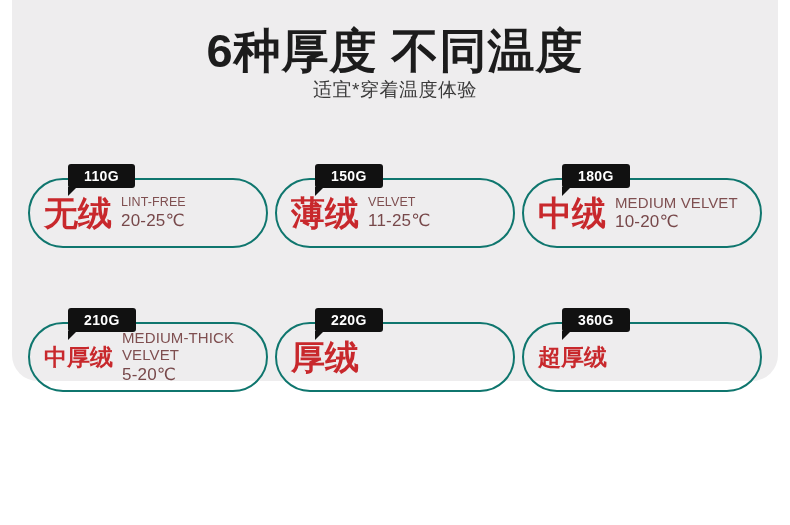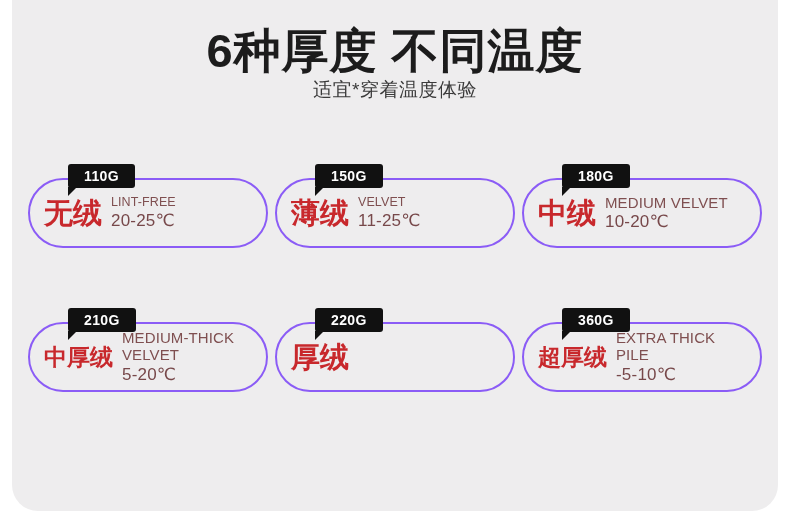--- a/index.html
+++ b/index.html
@@ -12,21 +12,21 @@
     height: 525px;
     font-family: "Liberation Sans", "DejaVu Sans", sans-serif;
     overflow: hidden;
   }
 
   .panel {
     position: absolute;
     left: 12px;
     top: 0;
     width: 766px;
-    height: 511px;
+    height: 381px;
     background: #eeedee;
     border-bottom-left-radius: 26px;
     border-bottom-right-radius: 26px;
   }
 
   .head {
     text-align: center;
     padding-top: 26px;
   }
   .title {
@@ -55,21 +55,21 @@
     padding: 0 16px;
     box-sizing: border-box;
   }
   .row.row2 { margin-top: 74px; }
 
   .card {
     position: relative;
     width: 240px;
     height: 70px;
     box-sizing: border-box;
-    border: 2px solid #8b5cf6;
+    border: 2px solid #0f766e;
     border-radius: 36px;
     display: flex;
     align-items: center;
     padding-left: 14px;
   }
 
   .badge {
     position: absolute;
     top: -16px;
     left: 38px;
@@ -92,21 +92,21 @@
     width: 0;
     height: 0;
     border-left: 9px solid #111111;
     border-right: 0px solid transparent;
     border-bottom: 9px solid transparent;
   }
 
   .cn {
     color: #c8282c;
     font-weight: bold;
-    font-size: 29px;
+    font-size: 34px;
     letter-spacing: 0px;
     line-height: 1;
     white-space: nowrap;
     flex: 0 0 auto;
   }
   .cn.w3 { font-size: 23px; }
 
   .meta {
     margin-left: 9px;
     color: #7f4f50;
@@ -186,23 +186,18 @@
       <div class="card">
         <div class="badge">220G</div>
         <div class="cn">厚绒</div>
         <div class="meta small">
         </div>
       </div>
 
       <div class="card">
         <div class="badge">360G</div>
         <div class="cn w3">超厚绒</div>
-        <div class="meta small">
-          <div class="en">EXTRA THICK
-PILE</div>
-          <div class="temp">-5-10℃</div>
-        </div>
       </div>
 
     </div>
 
   </div>
 </div>
 
 </body></html>

